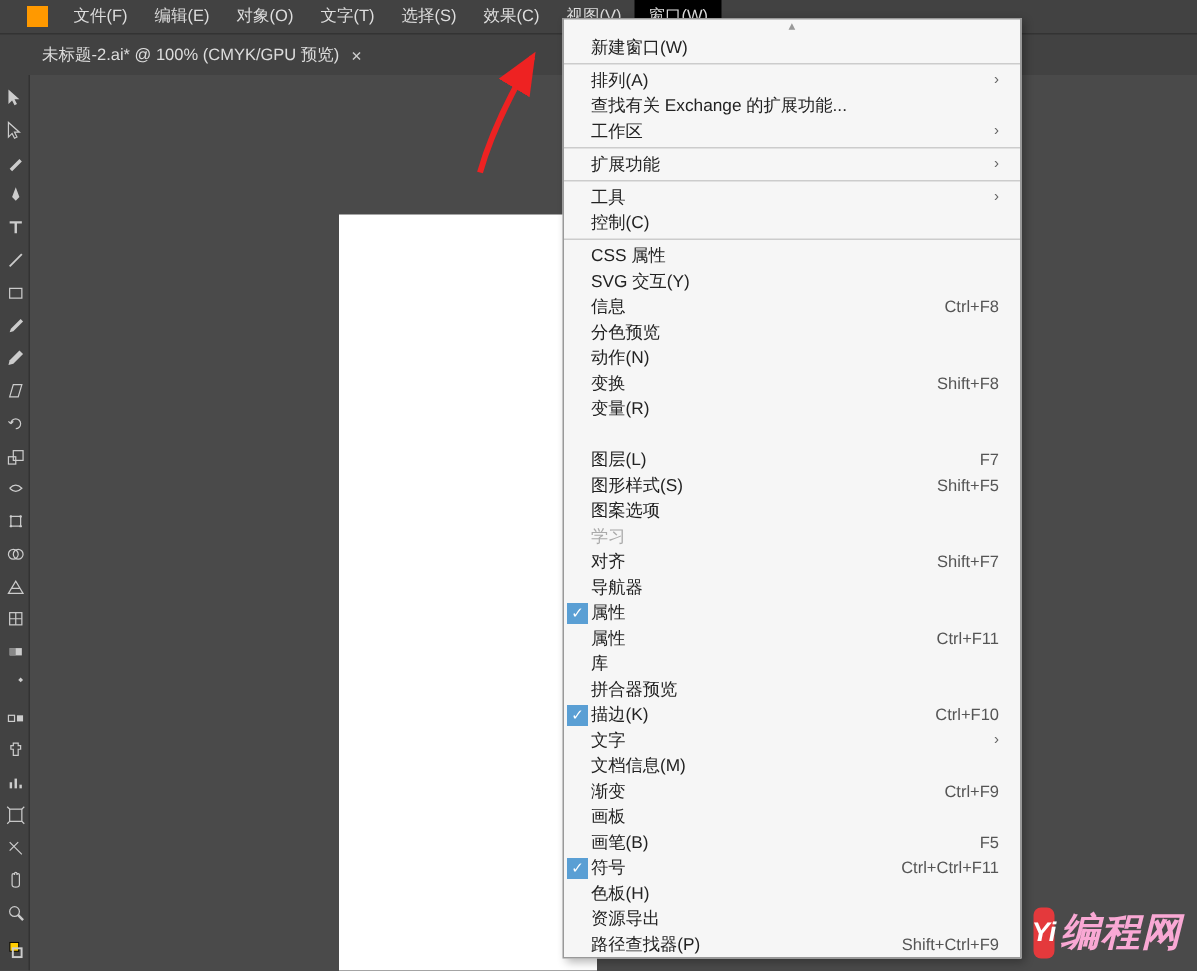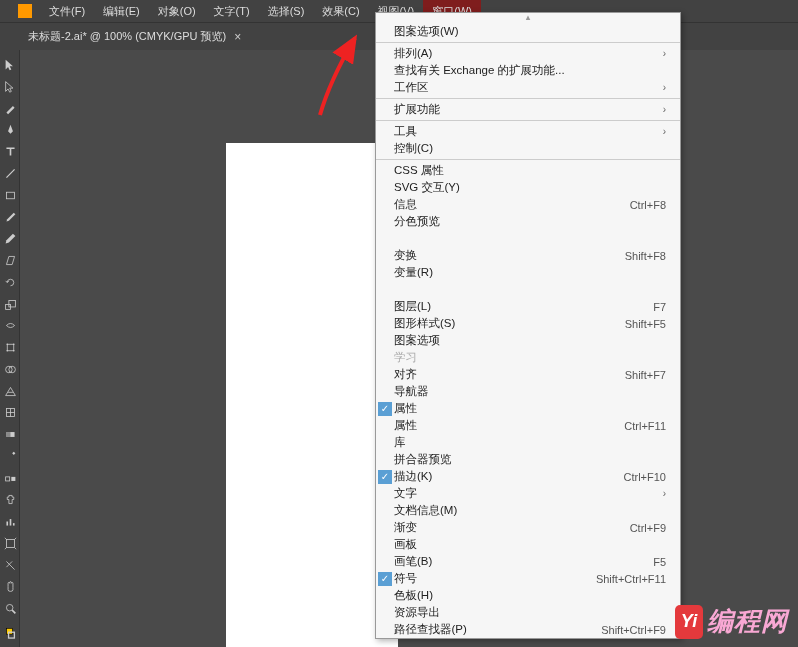--- a/index.html
+++ b/index.html
@@ -1,21 +1,21 @@
 <!DOCTYPE html>
 <html><head>
 <meta charset="utf-8">
 <style>
   * { margin: 0; padding: 0; box-sizing: border-box; font-family: "Microsoft YaHei", Arial, sans-serif; }
   body { width: 798px; height: 647px; background: #4a4a4a; overflow: hidden; position: relative; }
   
   .menu-bar { height: 22px; background: #424242; display: flex; align-items: center; padding-left: 18px; }
   .menu-bar .logo { width: 14px; height: 14px; background: #f90; margin-right: 8px; }
   .menu-item { color: #ddd; font-size: 11px; padding: 0 9px; height: 22px; line-height: 22px; cursor: pointer; }
-  .menu-item.active { background: #7f1d1d; }
+  .menu-item.active { background: #000000; }
   
   .tab-bar { height: 28px; background: #424242; border-top: 1px solid #333; display: flex; align-items: center; padding-left: 20px; }
   .tab { color: #ddd; font-size: 11px; padding: 0 8px; display: flex; align-items: center; }
   .tab-close { margin-left: 8px; color: #ccc; cursor: pointer; font-size: 12px; }
   
   .main-area { display: flex; height: calc(100% - 50px); }
   .toolbar { width: 20px; background: #424242; border-right: 1px solid #333; display: flex; flex-direction: column; padding-top: 4px; }
   .tool { width: 20px; height: 22px; display: flex; align-items: center; justify-content: center; cursor: pointer; }
   .tool svg { width: 13px; height: 13px; fill: #ccc; }
   .canvas-area { flex: 1; background: #4a4a4a; position: relative; }
@@ -29,21 +29,21 @@
   .dropdown-item .check.off { width: 18px; }
   .dropdown-item .label { flex: 1; }
   .dropdown-item .shortcut { color: #555; font-size: 11px; }
   .dropdown-item .arrow { color: #666; font-size: 10px; }
   .dropdown-item.disabled { color: #aaa; justify-content: center; }
   .dropdown-divider { height: 1px; background: #ccc; margin: 2px 0; }
   
   .arrow-annotation { position: absolute; left: 310px; top: 30px; z-index: 5; pointer-events: none; }
   
   .watermark { position: absolute; right: 10px; bottom: 8px; display: flex; align-items: center; z-index: 20; }
-  .watermark-logo { width: 28px; height: 34px; background: #e4393c; border-radius: 5px; display: flex; align-items: center; justify-content: center; color: #fff; font-weight: bold; font-size: 18px; font-style: italic; margin-right: 4px; }
+  .watermark-logo { width: 14px; height: 34px; background: #e4393c; border-radius: 5px; display: flex; align-items: center; justify-content: center; color: #fff; font-weight: bold; font-size: 18px; font-style: italic; margin-right: 4px; }
   .watermark-text { color: #f9a8d4; font-size: 26px; font-weight: bold; letter-spacing: 1px; font-style: italic; }
 </style>
 </head>
 <body>
 
 <div class="menu-bar">
   <div class="logo"></div>
   <div id="menu-items" style="display: flex;">
       <div class="menu-item">文件(F)</div>
       <div class="menu-item">编辑(E)</div>
@@ -227,21 +227,21 @@
       </marker>
     </defs>
   <path d="M10 85 Q20 50 45 8" stroke="#e22" stroke-width="4" fill="none" marker-end="url(#arr)"></path>
 </svg>
 
 <div class="dropdown">
   <div class="dropdown-scroll-top">▴</div>
   <div id="dropdown-items">
       <div class="dropdown-item">
         <span class="check off"></span>
-        <span class="label">图案选项(W)</span>
+        <span class="label">新建窗口(W)</span>
       </div>
       <div class="dropdown-divider"></div>
       <div class="dropdown-item">
         <span class="check off"></span>
         <span class="label">排列(A)</span>
         <span class="arrow">›</span>
       </div>
       <div class="dropdown-item">
         <span class="check off"></span>
         <span class="label">查找有关 Exchange 的扩展功能...</span>
@@ -280,20 +280,21 @@
         <span class="check off"></span>
         <span class="label">信息</span>
         <span class="shortcut">Ctrl+F8</span>
       </div>
       <div class="dropdown-item">
         <span class="check off"></span>
         <span class="label">分色预览</span>
       </div>
       <div class="dropdown-item">
         <span class="check off"></span>
+        <span class="label">动作(N)</span>
       </div>
       <div class="dropdown-item">
         <span class="check off"></span>
         <span class="label">变换</span>
         <span class="shortcut">Shift+F8</span>
       </div>
       <div class="dropdown-item">
         <span class="check off"></span>
         <span class="label">变量(R)</span>
       </div>
@@ -368,21 +369,21 @@
         <span class="label">画板</span>
       </div>
       <div class="dropdown-item">
         <span class="check off"></span>
         <span class="label">画笔(B)</span>
         <span class="shortcut">F5</span>
       </div>
       <div class="dropdown-item">
         <span class="check on">✓</span>
         <span class="label">符号</span>
-        <span class="shortcut">Shift+Ctrl+F11</span>
+        <span class="shortcut">Ctrl+Ctrl+F11</span>
       </div>
       <div class="dropdown-item">
         <span class="check off"></span>
         <span class="label">色板(H)</span>
       </div>
       <div class="dropdown-item">
         <span class="check off"></span>
         <span class="label">资源导出</span>
       </div>
       <div class="dropdown-item">

